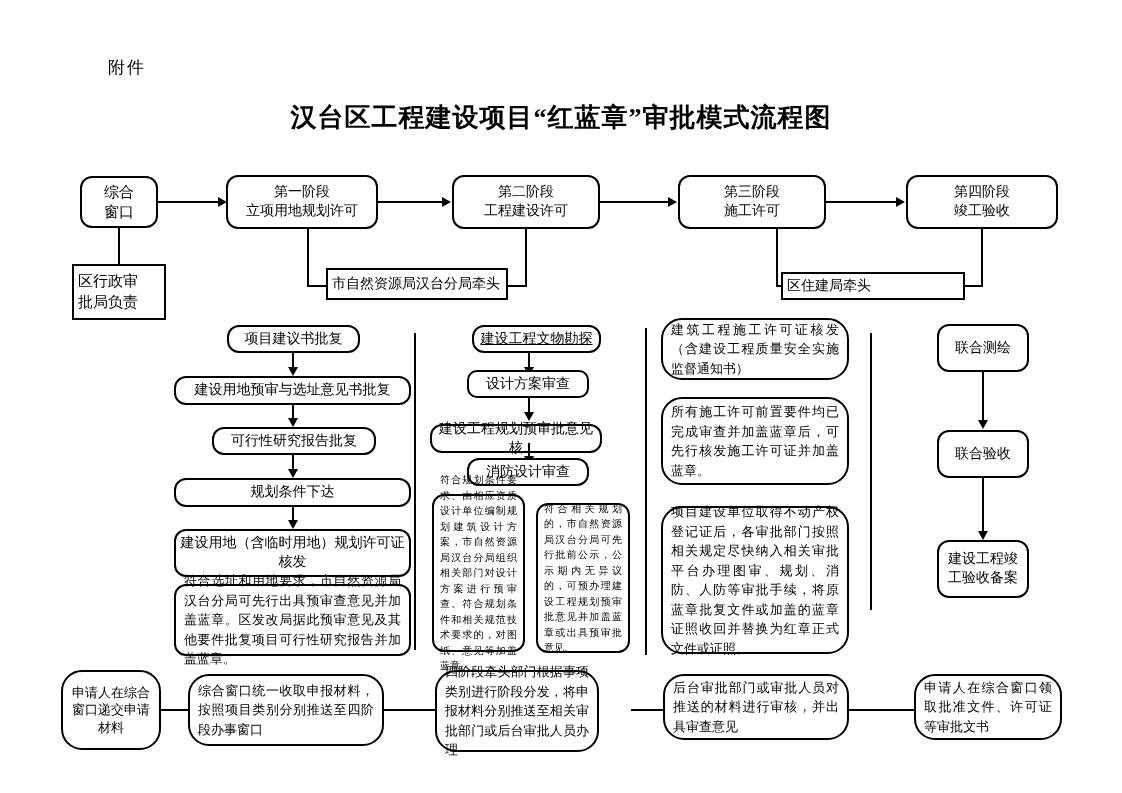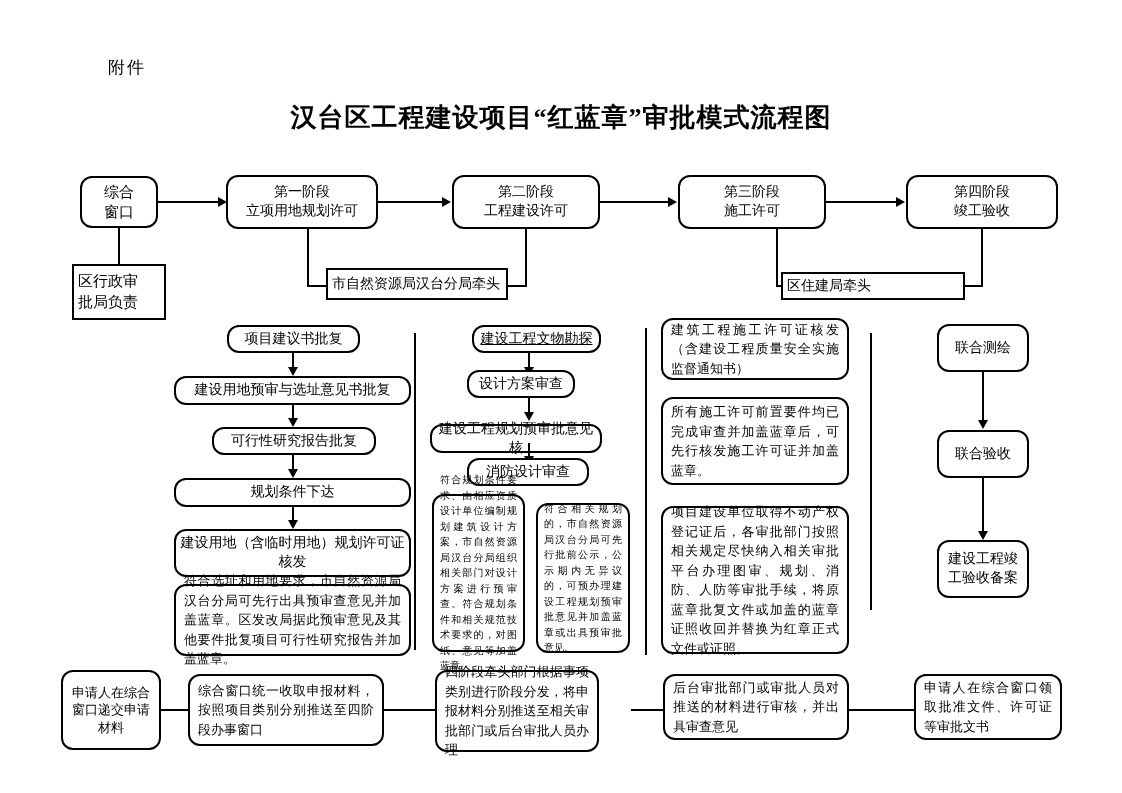--- a/index.html
+++ b/index.html
@@ -30,21 +30,21 @@
     text-align:center;line-height:1.35;
   }
   .rect{
     border:2px solid #000;border-radius:0;background:#fff;
     display:flex;align-items:center;justify-content:center;
     text-align:left;line-height:1.4;
   }
   .node .txt,.rect .txt{display:block;width:100%;padding:0 4px;}
   .f15{font-size:15px;}
   .f14{font-size:14px;}
-  .f13{font-size:13px;}
+  .f13{font-size:13px;border-radius:21px;}
   .f11{font-size:13px;}
   .f10{font-size:10px;}
   .justify .txt{text-align:justify;text-align-last:left;padding:0 8px;line-height:1.5;}
   .justify2 .txt{text-align:justify;text-align-last:left;padding:0 6px;line-height:1.55;}
 
   
   .hline{background:#000;height:2px;}
   .vline{background:#000;width:2px;}
   .sep{background:#000;width:2px;}
   .arrow-r{
@@ -171,21 +171,21 @@
   <div class="abs node f11 justify" style="left:174px;top:584px;width:237px;height:72px;">
     <span class="txt">符合选址和用地要求，市自然资源局汉台分局可先行出具预审查意见并加盖蓝章。区发改局据此预审意见及其他要件批复项目可行性研究报告并加盖蓝章。</span>
   </div>
 
   <div class="abs node f14" style="left:472px;top:325px;width:129px;height:28px;text-decoration:underline;">
     <span class="txt">建设工程文物勘探</span>
   </div>
   <div class="abs vline" style="left:528px;top:353px;height:17px;"></div>
   <div class="abs arrow-d" style="left:524px;top:367px;"></div>
 
-  <div class="abs node f14" style="left:467px;top:370px;width:108px;height:28px;">
+  <div class="abs node f14" style="left:467px;top:370px;width:122px;height:28px;border-radius:10px;">
     <span class="txt">设计方案审查</span>
   </div>
   <div class="abs vline" style="left:528px;top:398px;height:17px;"></div>
   <div class="abs arrow-d" style="left:524px;top:412px;"></div>
 
   <div class="abs node f14" style="left:430px;top:424px;width:172px;height:29px;text-align:center;">
     <span class="txt">建设工程规划预审批意见核</span>
   </div>
   <div class="abs vline" style="left:528px;top:443px;height:16px;"></div>
   <div class="abs arrow-d" style="left:524px;top:456px;"></div>

